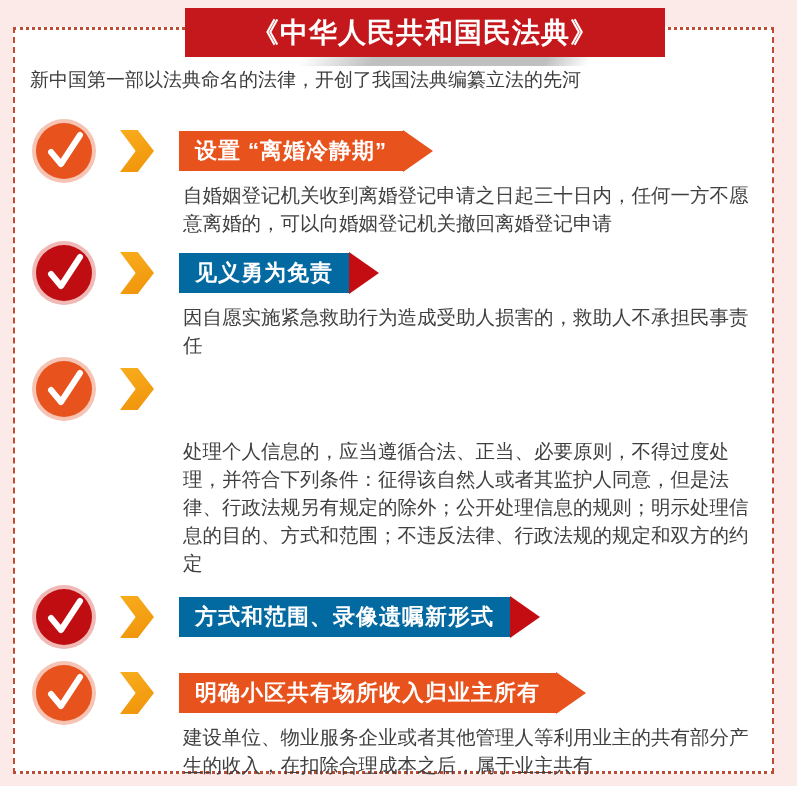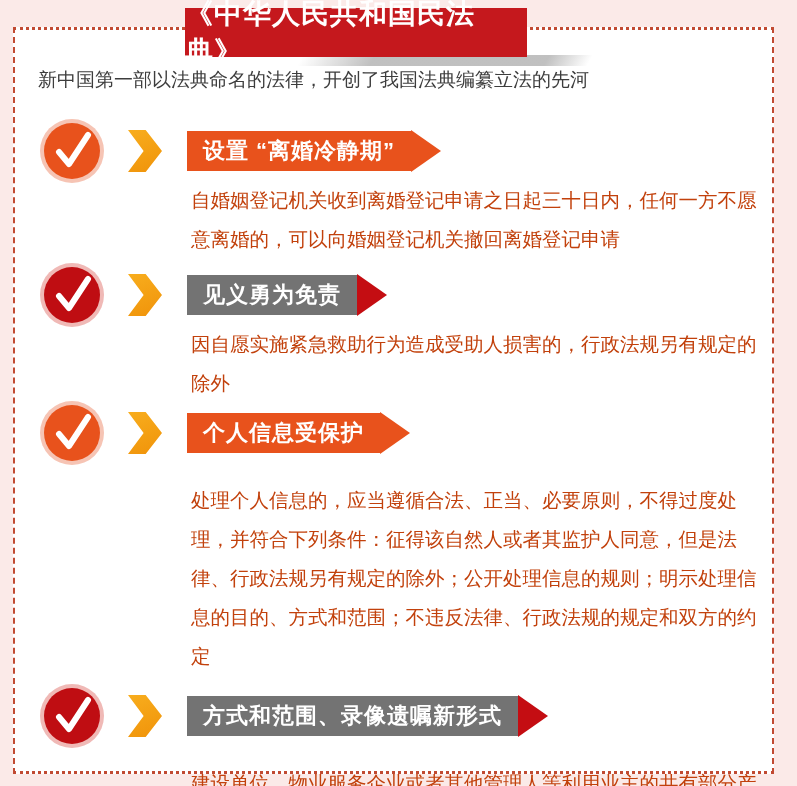--- a/index.html
+++ b/index.html
@@ -18,40 +18,40 @@
     background: #ffffff;
     border-left: 2px dashed #c14a32;
     border-right: 2px dashed #c14a32;
     border-top: 3px dotted #c14a32;
     border-bottom: 3px dotted #c14a32;
   }
   
   .title-banner {
     position: absolute;
     left: 185px; top: 8px;
-    width: 342px; height: 49px;
+    width: 480px; height: 49px;
     background: #c5181d;
     color: #ffffff;
     font-size: 28px;
     font-weight: bold;
     letter-spacing: 1px;
     display: flex; align-items: center; justify-content: center;
     z-index: 3;
   }
   .title-shadow {
     position: absolute;
     left: 300px; top: 55px;
     width: 290px; height: 11px;
     background: linear-gradient(90deg, rgba(150,150,150,0) 0%, rgba(140,140,140,0.55) 25%, rgba(140,140,140,0.55) 85%, rgba(150,150,150,0) 100%);
     transform: skewX(-30deg);
     z-index: 2;
   }
   .content {
     position: absolute;
-    left: 13px; top: 27px;
+    left: 5px; top: 27px;
     width: 761px; height: 747px;
     padding: 40px 20px 0 25px;
     z-index: 1;
   }
   .intro {
     color: #3d3d3d;
     font-size: 19px;
     line-height: 26px;
     width: 726px;
   }
@@ -94,29 +94,29 @@
     content: "";
     position: absolute;
     left: 100%; top: 50%;
     transform: translateY(-50%);
     width: 0; height: 0;
     border-top: 21px solid transparent;
     border-bottom: 21px solid transparent;
   }
   .variant-orange .banner { background: #e8521c; align-items: center; }
   .variant-orange .banner::after { border-left: 30px solid #e8521c; }
-  .variant-red .banner { background: #737373; }
+  .variant-red .banner { background: #0369a1; }
   .variant-red .banner::after { border-left: 30px solid #c40d12; }
   .sec-body {
     margin-left: 147px;  
     margin-top: 2px;
     width: 572px;
-    color: #c2410c;
+    color: #404040;
     font-size: 19.5px;
-    line-height: 39px;
+    line-height: 28px;
   }
   .sec-body:empty { display: none; }
   
   .intro { margin-bottom: 0; }
   .section-1 { margin-top: 30px; }
   .section-2 { margin-top: 8px; }
   .section-3 { margin-top: 2px; }
   .section-3 .sec-body { margin-top: 20px; }
   .section-4 { margin-top: 12px; }
   .section-5 { margin-top: 20px; }
@@ -153,49 +153,57 @@
       <div class="check">
         <svg viewBox="0 0 48 48">
             <path d="M11 25 L21 37 L40 8" fill="none" stroke="#ffffff" stroke-width="6" stroke-linecap="round" stroke-linejoin="round"></path>
           </svg>
       </div>
       <div class="chevron"></div>
       <div class="banner">
         <span>见义勇为免责</span>
       </div>
     </div>
-    <div class="sec-body">因自愿实施紧急救助行为造成受助人损害的，行政法规另有规定的除外</div>
+    <div class="sec-body">因自愿实施紧急救助行为造成受助人损害的，救助人不承担民事责任</div>
   </div>
 
   <div class="section section-3 variant-orange">
     <div class="sec-row">
       <div class="check">
         <svg viewBox="0 0 48 48">
             <path d="M11 25 L21 37 L40 8" fill="none" stroke="#ffffff" stroke-width="6" stroke-linecap="round" stroke-linejoin="round"></path>
           </svg>
       </div>
       <div class="chevron"></div>
-      <div class="banner">
-        <span>个人信息受保护</span>
-      </div>
     </div>
     <div class="sec-body">处理个人信息的，应当遵循合法、正当、必要原则，不得过度处理，并符合下列条件：征得该自然人或者其监护人同意，但是法律、行政法规另有规定的除外；公开处理信息的规则；明示处理信息的目的、方式和范围；不违反法律、行政法规的规定和双方的约定</div>
   </div>
 
   <div class="section section-4 variant-red">
     <div class="sec-row">
       <div class="check">
         <svg viewBox="0 0 48 48">
             <path d="M11 25 L21 37 L40 8" fill="none" stroke="#ffffff" stroke-width="6" stroke-linecap="round" stroke-linejoin="round"></path>
           </svg>
       </div>
       <div class="chevron"></div>
       <div class="banner">
         <span>方式和范围、录像遗嘱新形式</span>
       </div>
     </div>
 
   </div>
 
   <div class="section section-5 variant-orange">
+    <div class="sec-row">
+      <div class="check">
+        <svg viewBox="0 0 48 48">
+            <path d="M11 25 L21 37 L40 8" fill="none" stroke="#ffffff" stroke-width="6" stroke-linecap="round" stroke-linejoin="round"></path>
+          </svg>
+      </div>
+      <div class="chevron"></div>
+      <div class="banner">
+        <span>明确小区共有场所收入归业主所有</span>
+      </div>
+    </div>
     <div class="sec-body">建设单位、物业服务企业或者其他管理人等利用业主的共有部分产生的收入，在扣除合理成本之后，属于业主共有</div>
   </div>
 </div>
 
 </body></html>

